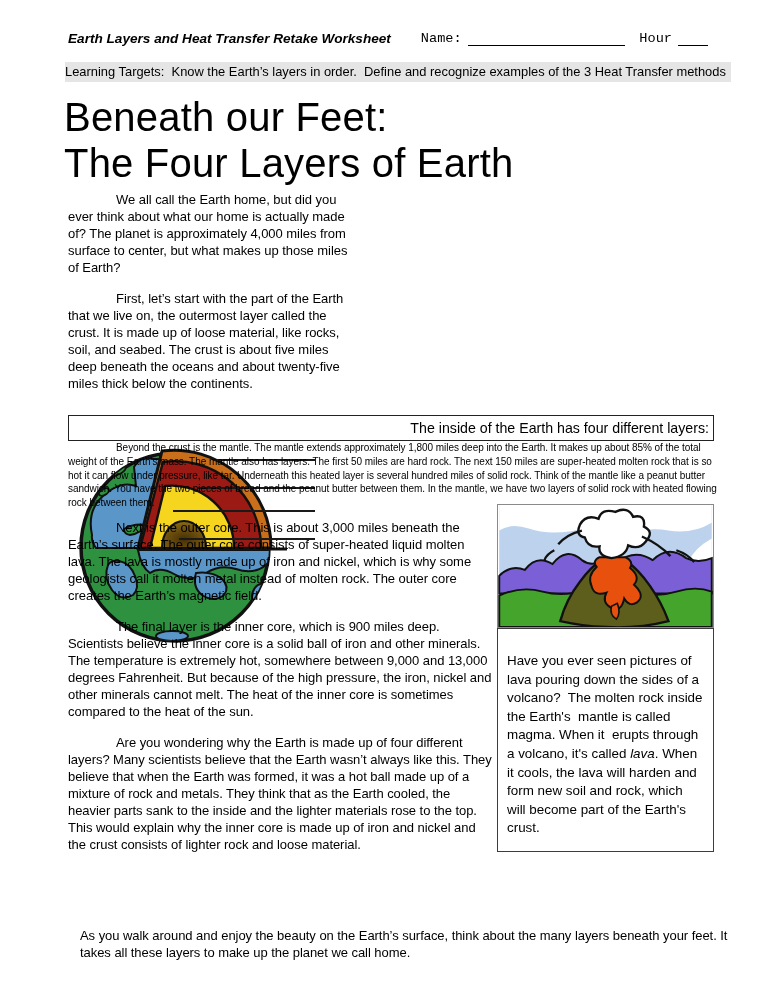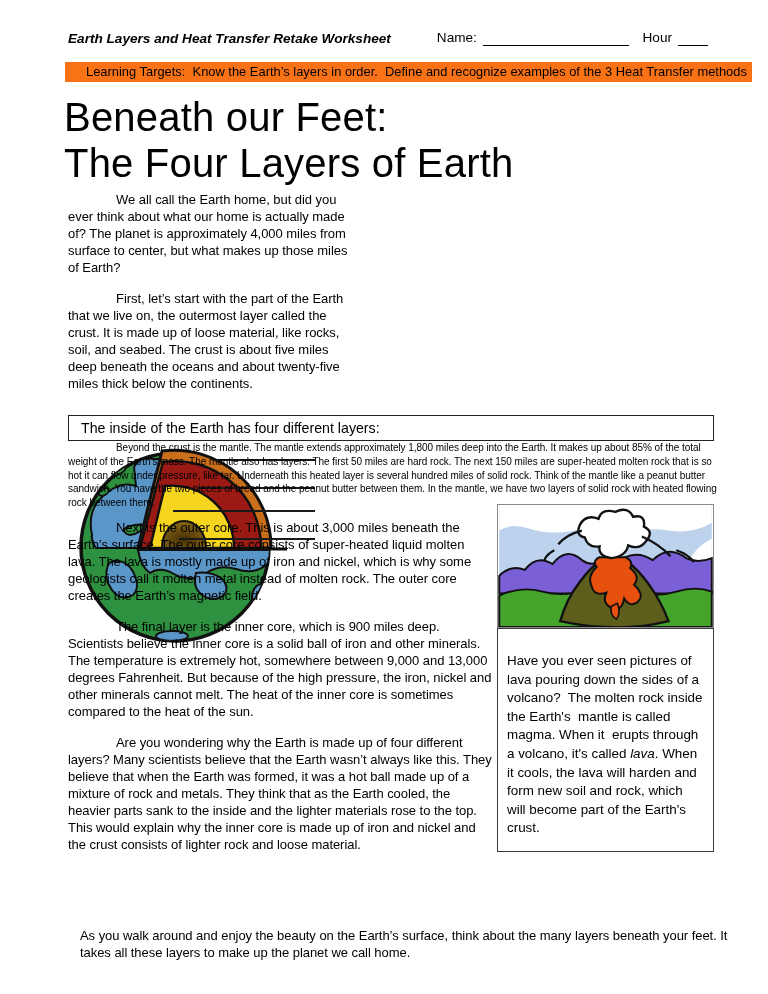--- a/index.html
+++ b/index.html
@@ -5,35 +5,35 @@
   html,body{margin:0;padding:0;background:#ffffff;}
   .page{position:relative;width:768px;height:979px;background:#fff;overflow:hidden;
         font-family:"Liberation Sans",sans-serif;color:#000;}
   p{margin:0 0 14px 0;font-size:13px;line-height:17px;letter-spacing:-0.05px;}
   .indent{text-indent:48px;}
   b{font-weight:normal;}
   i{font-style:italic;}
 
   .topline{position:absolute;left:68px;top:30px;width:640px;display:flex;align-items:flex-end;font-size:13.6px;}
   .ws-title{font-weight:bold;font-style:italic;white-space:nowrap;}
-  .name-group{display:flex;flex:1;align-items:flex-start;margin-left:46px;}
+  .name-group{display:flex;flex:1;align-items:flex-end;margin-left:30px;font-family:Liberation Mono, monospace;}
   .blank{border-bottom:1.4px solid #000;height:15px;display:inline-block;}
   .name-blank{flex:1;margin-left:6px;margin-right:14px;}
   .hour-blank{width:30px;margin-left:6px;}
 
-  .highlight{position:absolute;left:65px;top:62px;background:#f97316;padding:2px 5px 3px 21px;
+  .highlight{position:absolute;left:65px;top:62px;background:#e5e5e5;padding:2px 5px 3px 0;
              font-size:12.9px;white-space:pre-wrap;}
 
   h1{position:absolute;left:64px;top:94px;margin:0;font-size:40px;font-weight:400;
      line-height:46px;letter-spacing:0.2px;}
 
   .row1{position:absolute;left:68px;top:191px;width:646px;display:flex;flex-direction:column;}
   .col-left{width:289px;flex:none;}
   .col-right{flex:1;padding-top:9px;}
-  .caption-box{border:1.5px solid #222;font-size:14.2px;text-align:left;padding:4px 12px;margin-bottom:4px;}
+  .caption-box{border:1.5px solid #222;font-size:14.2px;text-align:right;padding:4px 4px;margin-bottom:4px;}
   svg.earth{display:block;width:352px;height:202px;}
 
   .mantle-p{position:absolute;left:68px;top:433px;width:655px;font-size:10px;line-height:13.8px;margin-top:8px;}
 
   .row2{position:absolute;left:68px;top:504px;width:646px;display:flex;}
   .col-left2{width:424px;flex:none;padding-top:15px;}
   .col-right2{flex:1;margin-left:5px;}
   svg.volcano{display:block;width:100%;height:124px;border:1px solid #8a8a8a;box-sizing:border-box;background:#fff;}
   .magma-box{border:1.6px solid #3c3c3c;padding:23px 9px;font-size:13.4px;line-height:18.6px;
              height:224px;box-sizing:border-box;white-space:pre-wrap;}

